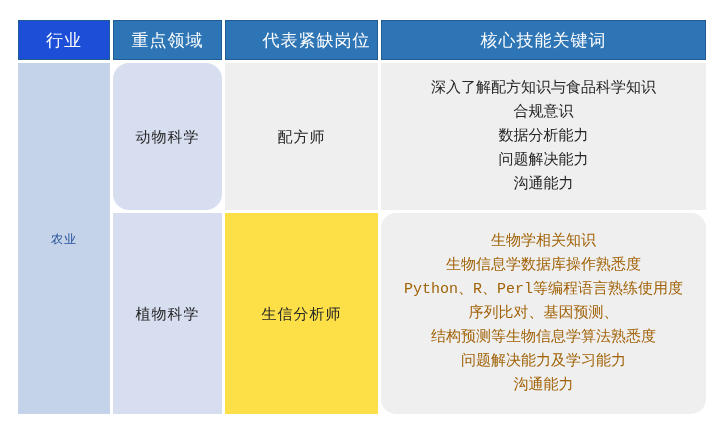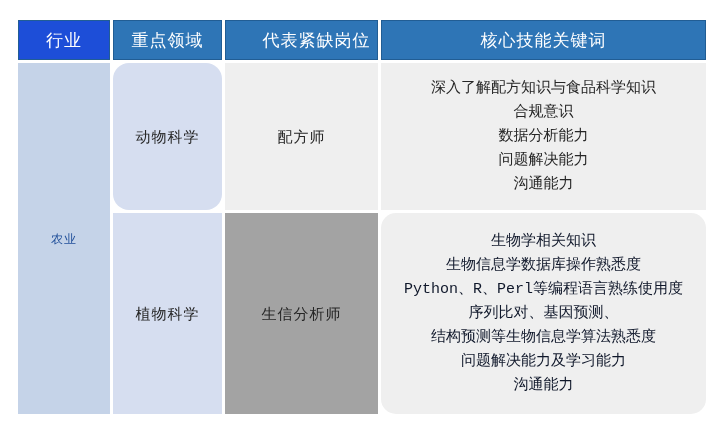--- a/index.html
+++ b/index.html
@@ -115,22 +115,22 @@
         <td class="col-skills" style="background: rgb(239, 239, 239); color: rgb(38, 38, 38);">
             <span class="skill-line">深入了解配方知识与食品科学知识</span>
             <span class="skill-line">合规意识</span>
             <span class="skill-line">数据分析能力</span>
             <span class="skill-line">问题解决能力</span>
             <span class="skill-line">沟通能力</span>
           </td>
       </tr>
       <tr>
         <td class="col-field" style="background: rgb(214, 222, 240); color: rgb(38, 38, 38);">植物科学</td>
-        <td class="col-role" style="background: #a3a3a3; color: rgb(38, 38, 38);">生信分析师</td>
-        <td class="col-skills" style="background: rgb(239, 239, 239); color: #0f172a; border-radius: 15px;">
+        <td class="col-role" style="background: #fde047; color: rgb(38, 38, 38);">生信分析师</td>
+        <td class="col-skills" style="background: rgb(239, 239, 239); color: #a16207; border-radius: 15px;">
             <span class="skill-line">生物学相关知识</span>
             <span class="skill-line">生物信息学数据库操作熟悉度</span>
             <span class="skill-line">Python、R、Perl等编程语言熟练使用度</span>
             <span class="skill-line">序列比对、基因预测、</span>
             <span class="skill-line">结构预测等生物信息学算法熟悉度</span>
             <span class="skill-line">问题解决能力及学习能力</span>
             <span class="skill-line">沟通能力</span>
           </td>
       </tr>
     </tbody>

